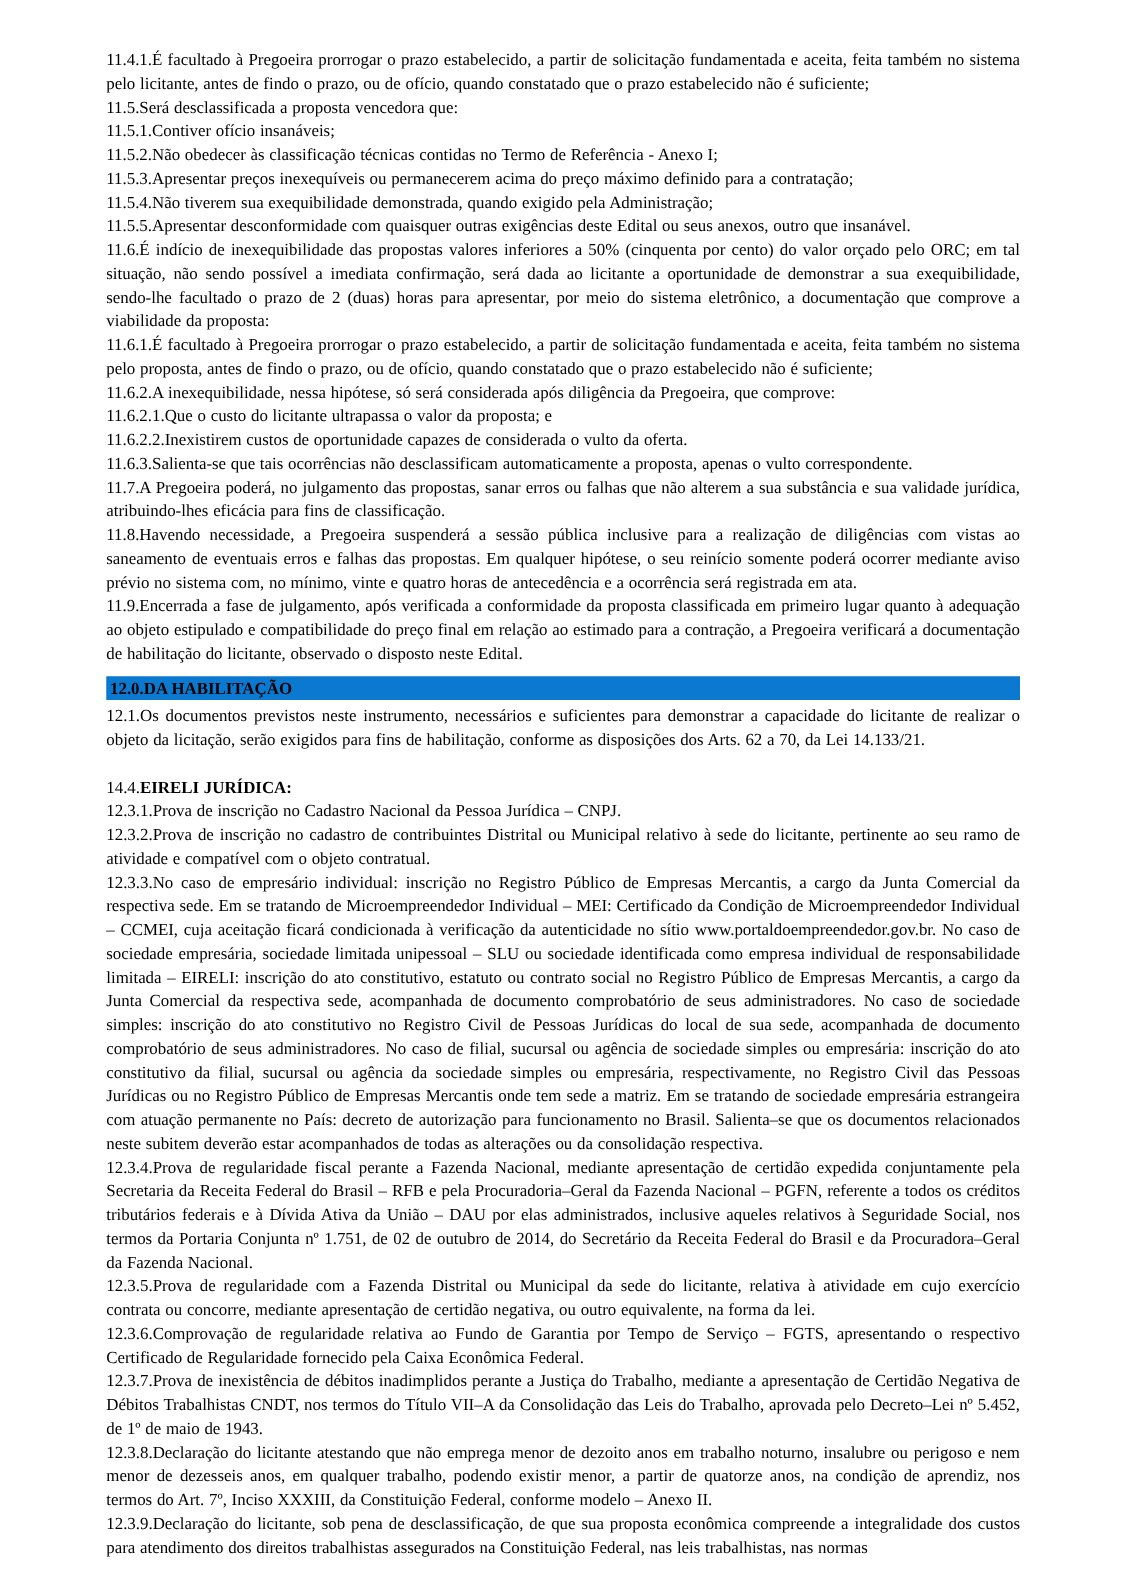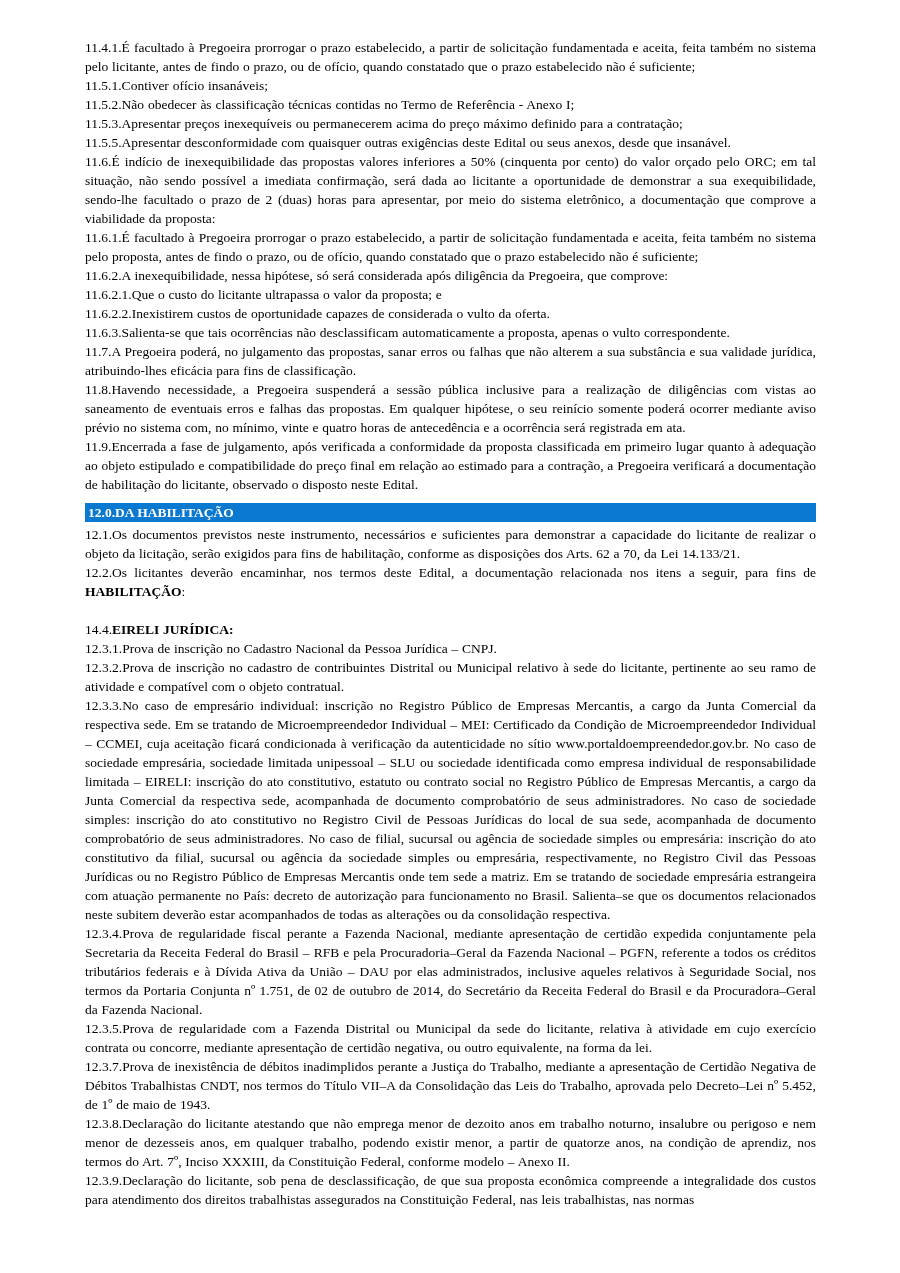--- a/index.html
+++ b/index.html
@@ -33,40 +33,42 @@
     padding: 1px 3px;
   }
   .spacer { height: 19px; }
 </style>
 </head>
 <body style="background: rgb(255, 255, 255);">
 
 <div class="page">
   <div class="doc-body" style="color: rgb(0, 0, 0);">
       <p class="para"><span>11.4.1.É facultado à Pregoeira prorrogar o prazo estabelecido, a partir de solicitação fundamentada e aceita, feita também no sistema pelo licitante, antes de findo o prazo, ou de ofício, quando constatado que o prazo estabelecido não é suficiente;</span></p>
+      <p class="para"><span>11.5.Será desclassificada a proposta vencedora que:</span></p>
       <p class="para"><span>11.5.1.Contiver ofício insanáveis;</span></p>
       <p class="para"><span>11.5.2.Não obedecer às classificação técnicas contidas no Termo de Referência - Anexo I;</span></p>
       <p class="para"><span>11.5.3.Apresentar preços inexequíveis ou permanecerem acima do preço máximo definido para a contratação;</span></p>
-      <p class="para"><span>11.5.5.Apresentar desconformidade com quaisquer outras exigências deste Edital ou seus anexos, desde que insanável.</span></p>
+      <p class="para"><span>11.5.4.Não tiverem sua exequibilidade demonstrada, quando exigido pela Administração;</span></p>
+      <p class="para"><span>11.5.5.Apresentar desconformidade com quaisquer outras exigências deste Edital ou seus anexos, outro que insanável.</span></p>
       <p class="para"><span>11.6.É indício de inexequibilidade das propostas valores inferiores a 50% (cinquenta por cento) do valor orçado pelo ORC; em tal situação, não sendo possível a imediata confirmação, será dada ao licitante a oportunidade de demonstrar a sua exequibilidade, sendo-lhe facultado o prazo de 2 (duas) horas para apresentar, por meio do sistema eletrônico, a documentação que comprove a viabilidade da proposta:</span></p>
       <p class="para"><span>11.6.1.É facultado à Pregoeira prorrogar o prazo estabelecido, a partir de solicitação fundamentada e aceita, feita também no sistema pelo proposta, antes de findo o prazo, ou de ofício, quando constatado que o prazo estabelecido não é suficiente;</span></p>
       <p class="para"><span>11.6.2.A inexequibilidade, nessa hipótese, só será considerada após diligência da Pregoeira, que comprove:</span></p>
       <p class="para"><span>11.6.2.1.Que o custo do licitante ultrapassa o valor da proposta; e</span></p>
       <p class="para"><span>11.6.2.2.Inexistirem custos de oportunidade capazes de considerada o vulto da oferta.</span></p>
       <p class="para"><span>11.6.3.Salienta-se que tais ocorrências não desclassificam automaticamente a proposta, apenas o vulto correspondente.</span></p>
       <p class="para"><span>11.7.A Pregoeira poderá, no julgamento das propostas, sanar erros ou falhas que não alterem a sua substância e sua validade jurídica, atribuindo-lhes eficácia para fins de classificação.</span></p>
       <p class="para"><span>11.8.Havendo necessidade, a Pregoeira suspenderá a sessão pública inclusive para a realização de diligências com vistas ao saneamento de eventuais erros e falhas das propostas. Em qualquer hipótese, o seu reinício somente poderá ocorrer mediante aviso prévio no sistema com, no mínimo, vinte e quatro horas de antecedência e a ocorrência será registrada em ata.</span></p>
       <p class="para"><span>11.9.Encerrada a fase de julgamento, após verificada a conformidade da proposta classificada em primeiro lugar quanto à adequação ao objeto estipulado e compatibilidade do preço final em relação ao estimado para a contração, a Pregoeira verificará a documentação de habilitação do licitante, observado o disposto neste Edital.</span></p>
-      <p class="heading" style="background: rgb(11, 121, 208); color: #ffffff;"><span class="bold">12.0.DA HABILITAÇÃO</span></p>
+      <p class="heading" style="background: rgb(11, 121, 208); color: #000000;"><span class="bold">12.0.DA HABILITAÇÃO</span></p>
       <p class="para"><span>12.1.Os documentos previstos neste instrumento, necessários e suficientes para demonstrar a capacidade do licitante de realizar o objeto da licitação, serão exigidos para fins de habilitação, conforme as disposições dos Arts. 62 a 70, da Lei 14.133/21.</span></p>
-      <p class="para"><span>12.2.Os licitantes deverão encaminhar, nos termos deste Edital, a documentação relacionada nos itens a seguir, para fins de </span><span class="bold">HABILITAÇÃO</span><span>:</span></p>
       <div class="spacer"></div>
       <p class="para"><span>14.4.</span><span class="bold">EIRELI JURÍDICA:</span></p>
       <p class="para"><span>12.3.1.Prova de inscrição no Cadastro Nacional da Pessoa Jurídica – CNPJ.</span></p>
       <p class="para"><span>12.3.2.Prova de inscrição no cadastro de contribuintes Distrital ou Municipal relativo à sede do licitante, pertinente ao seu ramo de atividade e compatível com o objeto contratual.</span></p>
       <p class="para"><span>12.3.3.No caso de empresário individual: inscrição no Registro Público de Empresas Mercantis, a cargo da Junta Comercial da respectiva sede. Em se tratando de Microempreendedor Individual – MEI: Certificado da Condição de Microempreendedor Individual – CCMEI, cuja aceitação ficará condicionada à verificação da autenticidade no sítio www.portaldoempreendedor.gov.br. No caso de sociedade empresária, sociedade limitada unipessoal – SLU ou sociedade identificada como empresa individual de responsabilidade limitada – EIRELI: inscrição do ato constitutivo, estatuto ou contrato social no Registro Público de Empresas Mercantis, a cargo da Junta Comercial da respectiva sede, acompanhada de documento comprobatório de seus administradores. No caso de sociedade simples: inscrição do ato constitutivo no Registro Civil de Pessoas Jurídicas do local de sua sede, acompanhada de documento comprobatório de seus administradores. No caso de filial, sucursal ou agência de sociedade simples ou empresária: inscrição do ato constitutivo da filial, sucursal ou agência da sociedade simples ou empresária, respectivamente, no Registro Civil das Pessoas Jurídicas ou no Registro Público de Empresas Mercantis onde tem sede a matriz. Em se tratando de sociedade empresária estrangeira com atuação permanente no País: decreto de autorização para funcionamento no Brasil. Salienta–se que os documentos relacionados neste subitem deverão estar acompanhados de todas as alterações ou da consolidação respectiva.</span></p>
       <p class="para"><span>12.3.4.Prova de regularidade fiscal perante a Fazenda Nacional, mediante apresentação de certidão expedida conjuntamente pela Secretaria da Receita Federal do Brasil – RFB e pela Procuradoria–Geral da Fazenda Nacional – PGFN, referente a todos os créditos tributários federais e à Dívida Ativa da União – DAU por elas administrados, inclusive aqueles relativos à Seguridade Social, nos termos da Portaria Conjunta nº 1.751, de 02 de outubro de 2014, do Secretário da Receita Federal do Brasil e da Procuradora–Geral da Fazenda Nacional.</span></p>
       <p class="para"><span>12.3.5.Prova de regularidade com a Fazenda Distrital ou Municipal da sede do licitante, relativa à atividade em cujo exercício contrata ou concorre, mediante apresentação de certidão negativa, ou outro equivalente, na forma da lei.</span></p>
+      <p class="para"><span>12.3.6.Comprovação de regularidade relativa ao Fundo de Garantia por Tempo de Serviço – FGTS, apresentando o respectivo Certificado de Regularidade fornecido pela Caixa Econômica Federal.</span></p>
       <p class="para"><span>12.3.7.Prova de inexistência de débitos inadimplidos perante a Justiça do Trabalho, mediante a apresentação de Certidão Negativa de Débitos Trabalhistas CNDT, nos termos do Título VII–A da Consolidação das Leis do Trabalho, aprovada pelo Decreto–Lei nº 5.452, de 1º de maio de 1943.</span></p>
       <p class="para"><span>12.3.8.Declaração do licitante atestando que não emprega menor de dezoito anos em trabalho noturno, insalubre ou perigoso e nem menor de dezesseis anos, em qualquer trabalho, podendo existir menor, a partir de quatorze anos, na condição de aprendiz, nos termos do Art. 7º, Inciso XXXIII, da Constituição Federal, conforme modelo – Anexo II.</span></p>
       <p class="para"><span>12.3.9.Declaração do licitante, sob pena de desclassificação, de que sua proposta econômica compreende a integralidade dos custos para atendimento dos direitos trabalhistas assegurados na Constituição Federal, nas leis trabalhistas, nas normas</span></p>
     </div>
 </div>
 
 </body></html>

